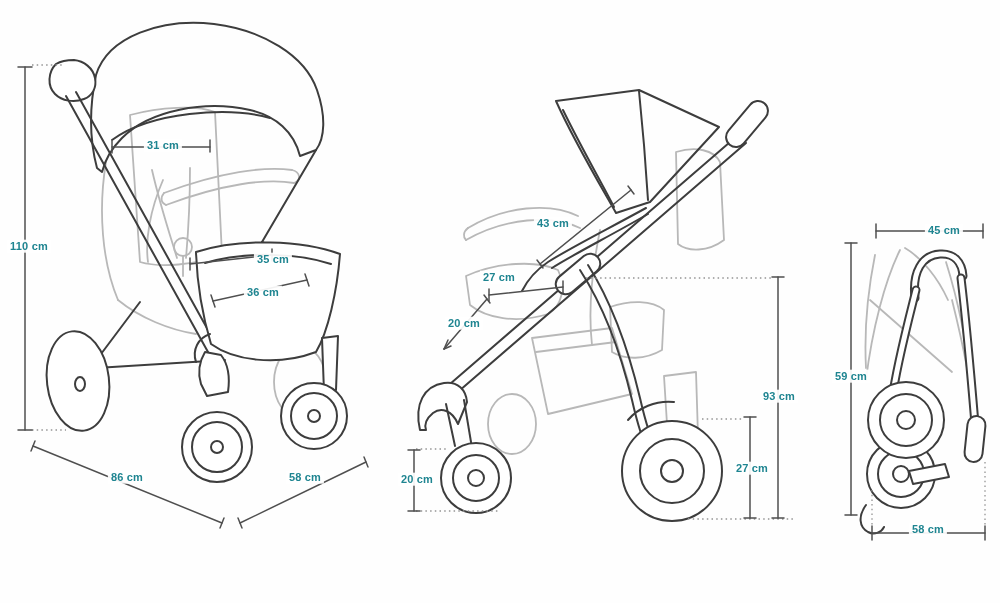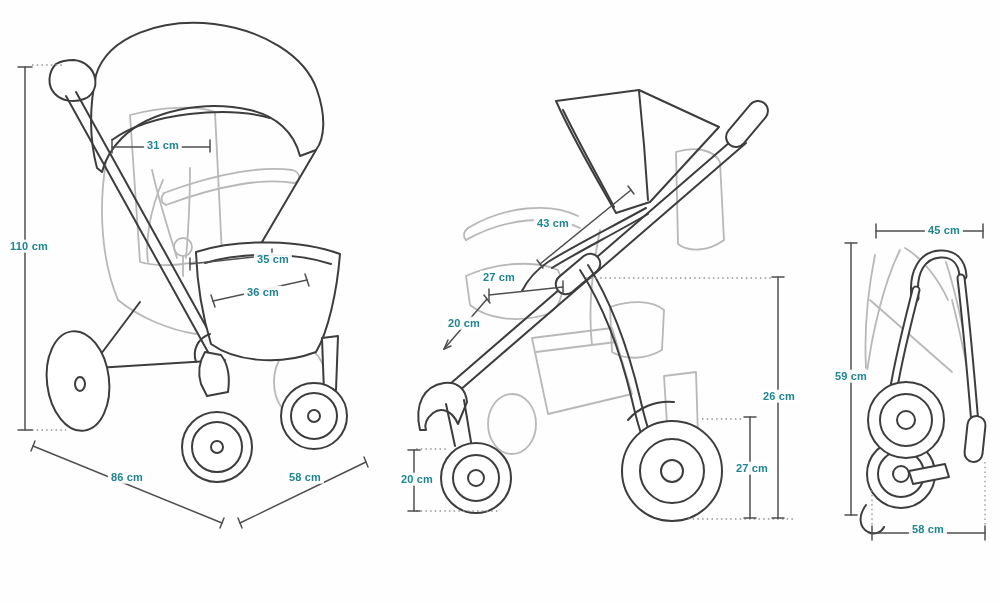--- a/index.html
+++ b/index.html
@@ -268,20 +268,20 @@
 <div class="lbl" style="left:163px; top:145px;">31 cm</div>
 <div class="lbl" style="left:232px; top:259px;margin-left:41px;">35 cm</div>
 <div class="lbl" style="left:263px; top:292px;">36 cm</div>
 <div class="lbl" style="left:127px; top:477px;text-align:right;">86 cm</div>
 <div class="lbl" style="left:305px; top:477px;">58 cm</div>
 
 <div class="lbl" style="left:553px; top:223px;">43 cm</div>
 <div class="lbl" style="left:499px; top:277px;">27 cm</div>
 <div class="lbl" style="left:464px; top:323px;">20 cm</div>
 <div class="lbl" style="left:417px; top:479px;">20 cm</div>
-<div class="lbl" style="left:779px; top:396px;">26 cm</div>
+<div class="lbl" style="left:779px; top:396px;">93 cm</div>
 <div class="lbl" style="left:752px; top:468px;">27 cm</div>
 
 <div class="lbl" style="left:928px; top:230px;margin-left:16px;">45 cm</div>
 <div class="lbl" style="left:851px; top:376px;">59 cm</div>
 <div class="lbl" style="left:928px; top:529px;">58 cm</div>
 
 </div>
 
 </body></html>

